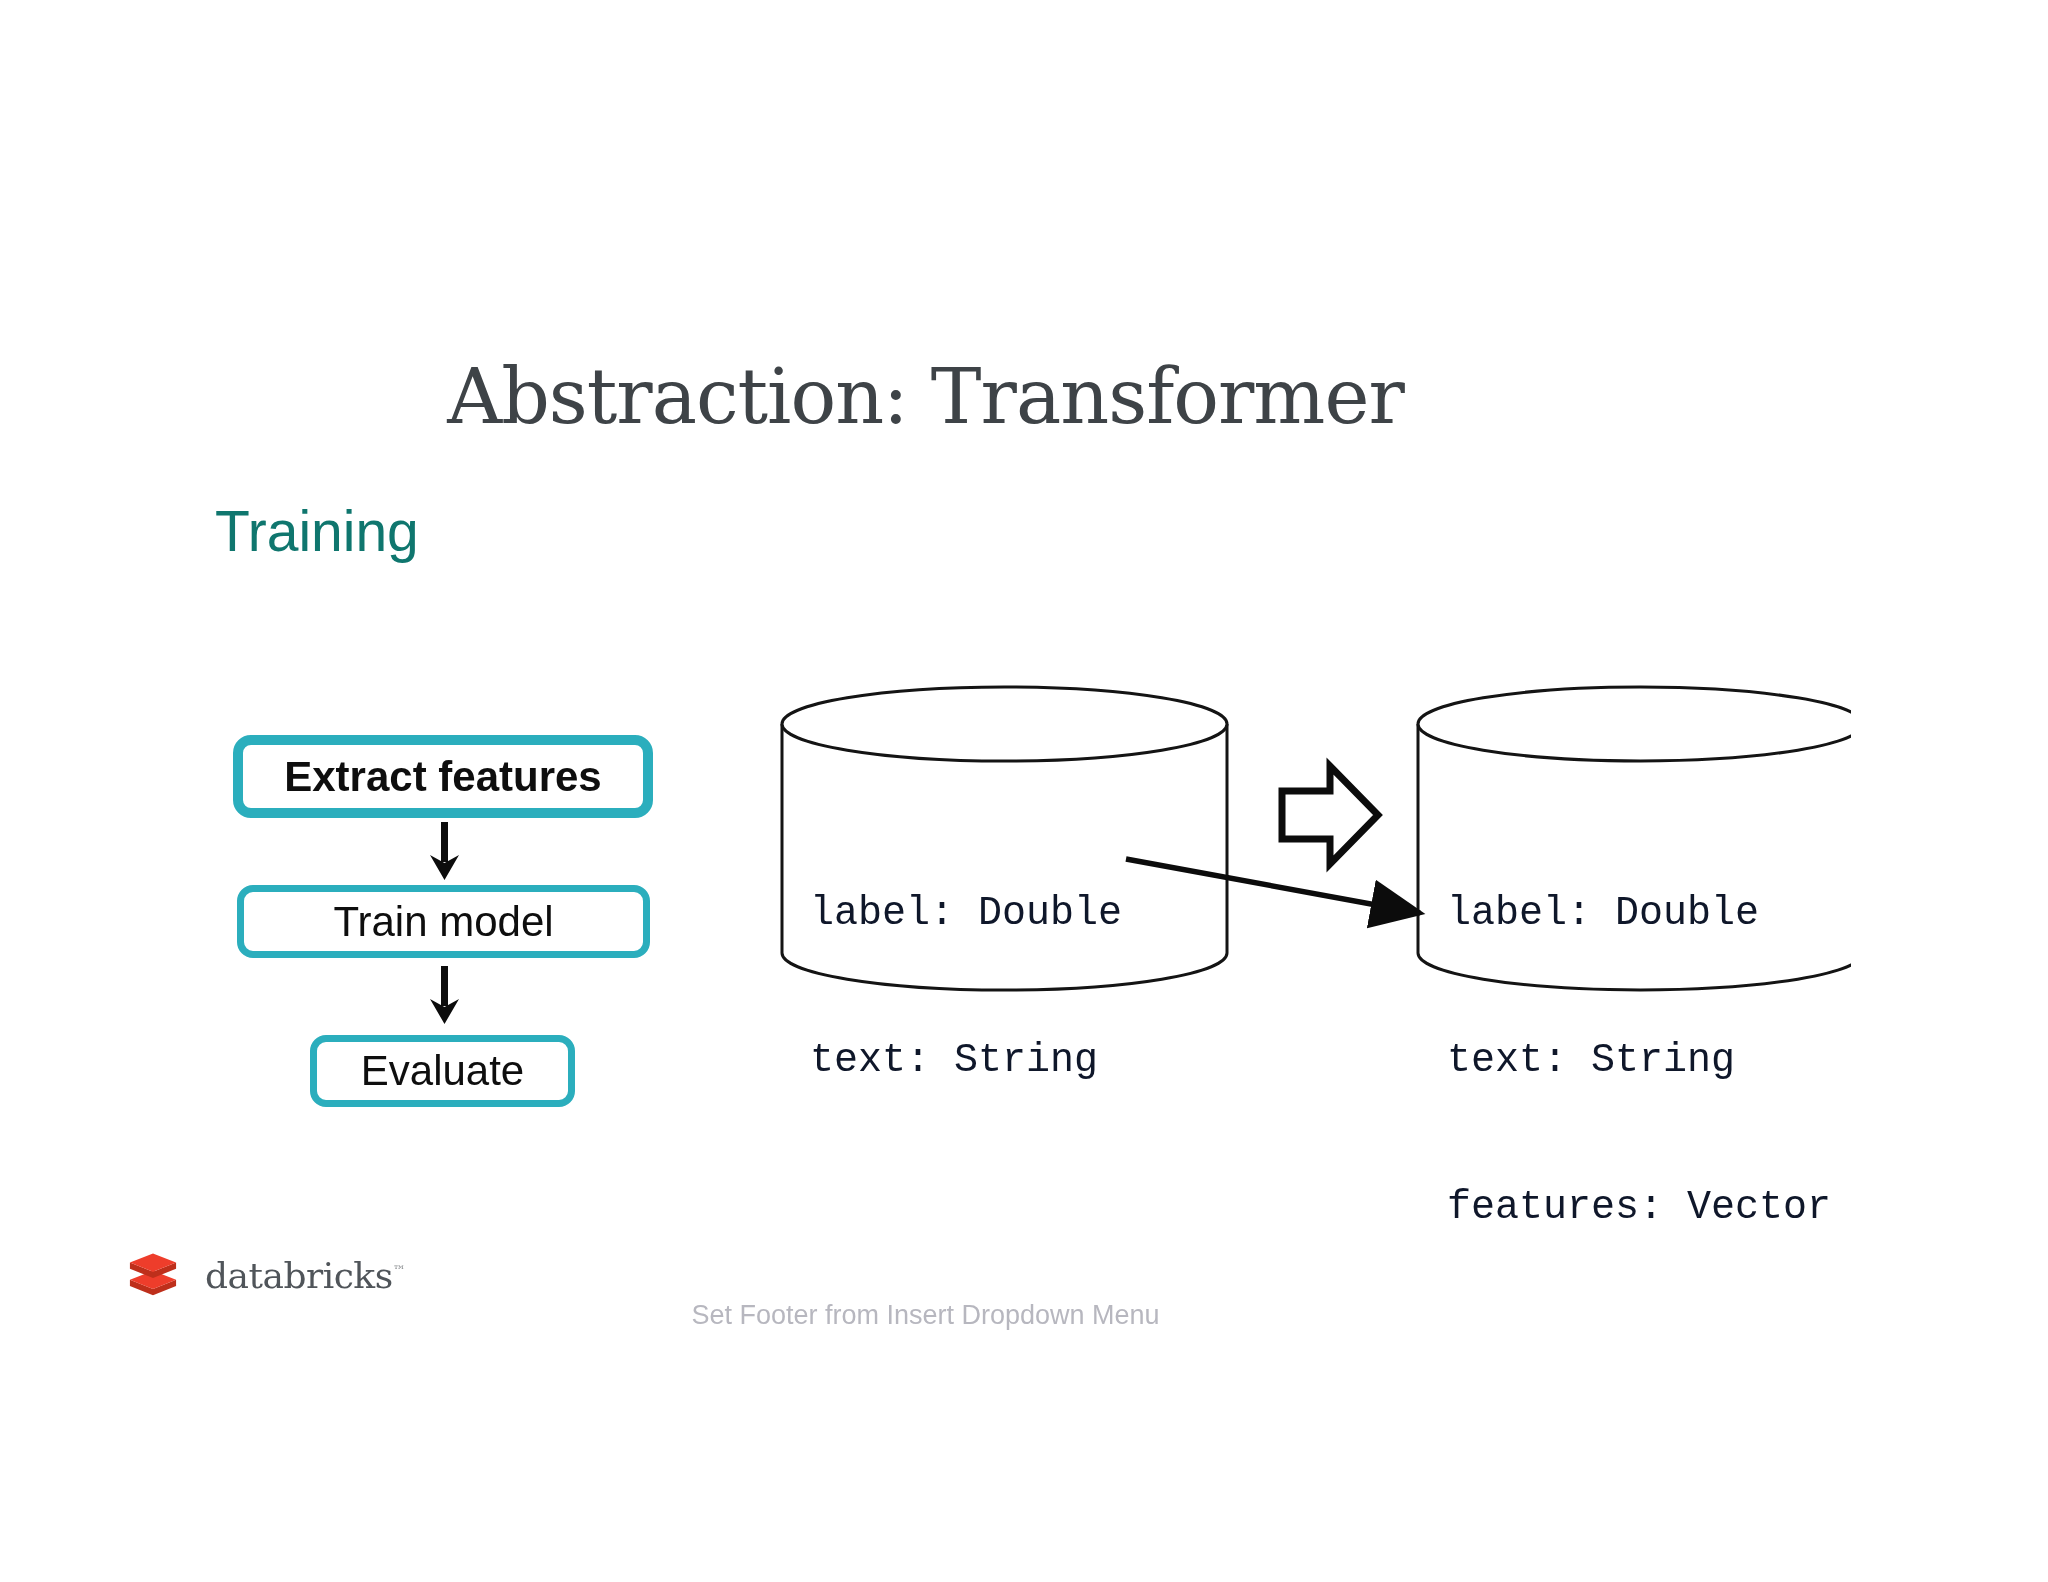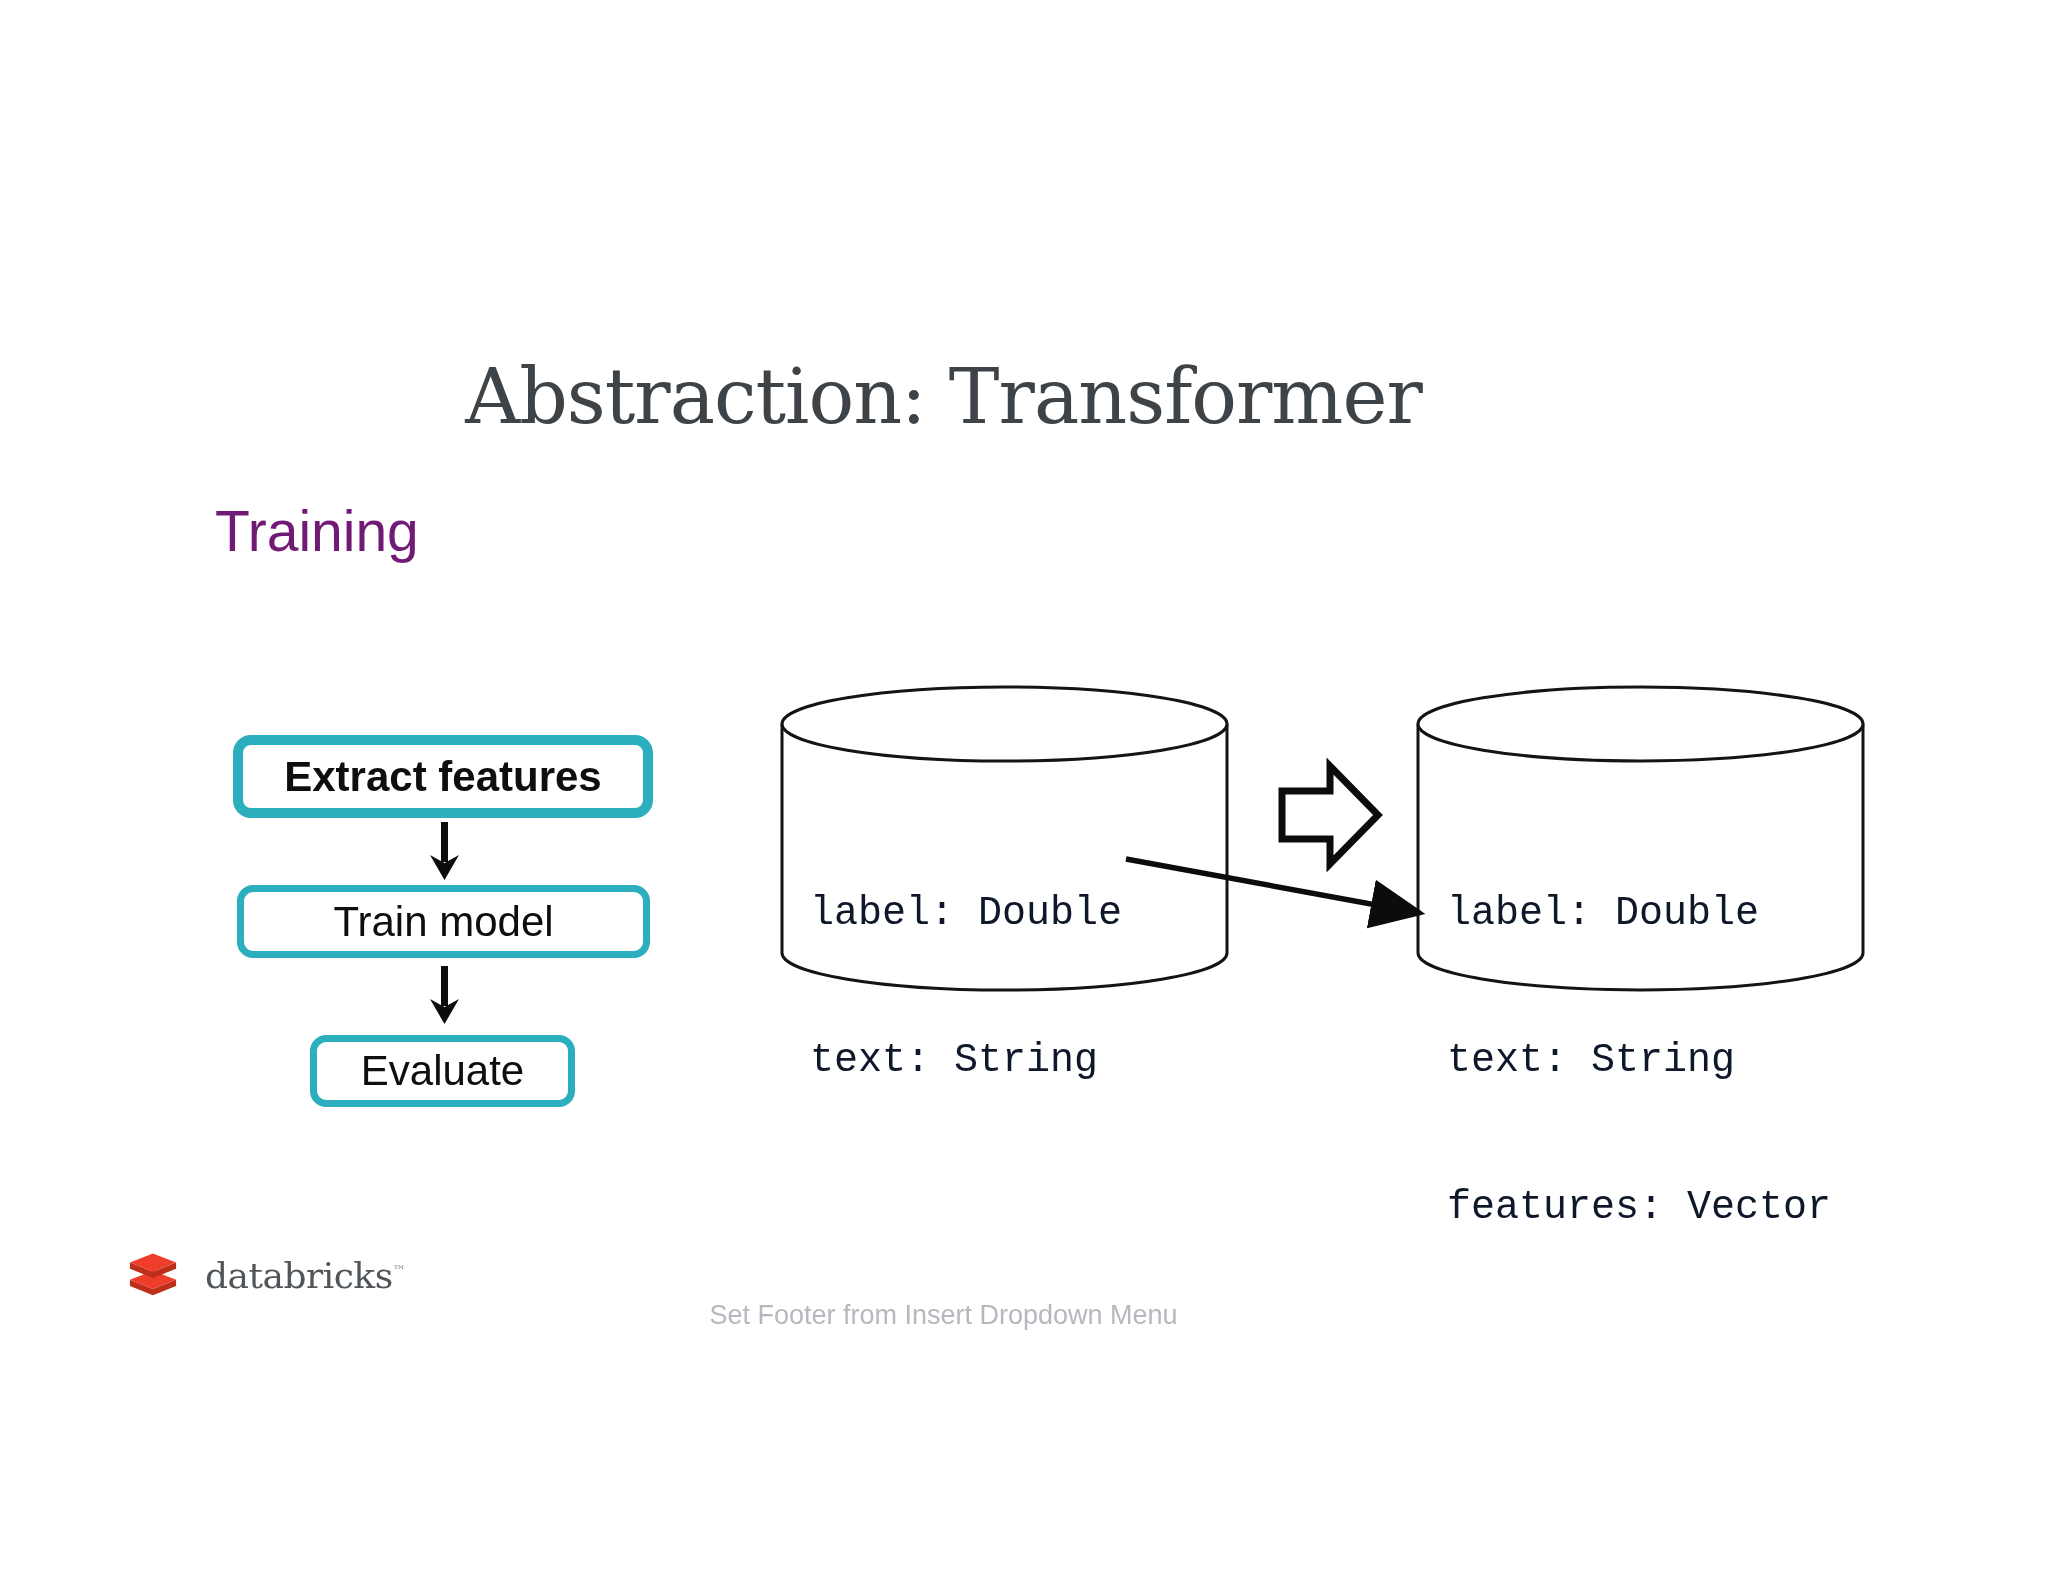--- a/index.html
+++ b/index.html
@@ -7,37 +7,36 @@
     --logo-red:#EE3D2B;
     --logo-red-dark:#BE2F1B;
   }
   html,body{margin:0;padding:0;background:#ffffff;}
   .slide{
     position:relative;
     width:1851px;height:1582px;
     background:#ffffff;
     overflow:hidden;
     font-family:"Liberation Sans",sans-serif;
-    padding-left:36px;
   }
   .title{
     position:absolute;left:0;right:0;top:352px;
     margin:0;
     text-align:center;
     font-family:"DejaVu Serif",serif;
     font-weight:400;
     font-size:76px;
     letter-spacing:-1px;
     color:#3E4347;
   }
   .section-label{
     position:absolute;left:215px;top:498px;
     font-size:57px;
     font-weight:300;
-    color:#701a75;
+    color:#0f766e;
   }
   .code-line{
     position:absolute;left:809px;top:570px;
     font-family:"Liberation Mono","DejaVu Sans Mono",monospace;
     font-size:44px;
     color:#1b1b1b;
     white-space:pre;
   }
   
   .flow-box{

